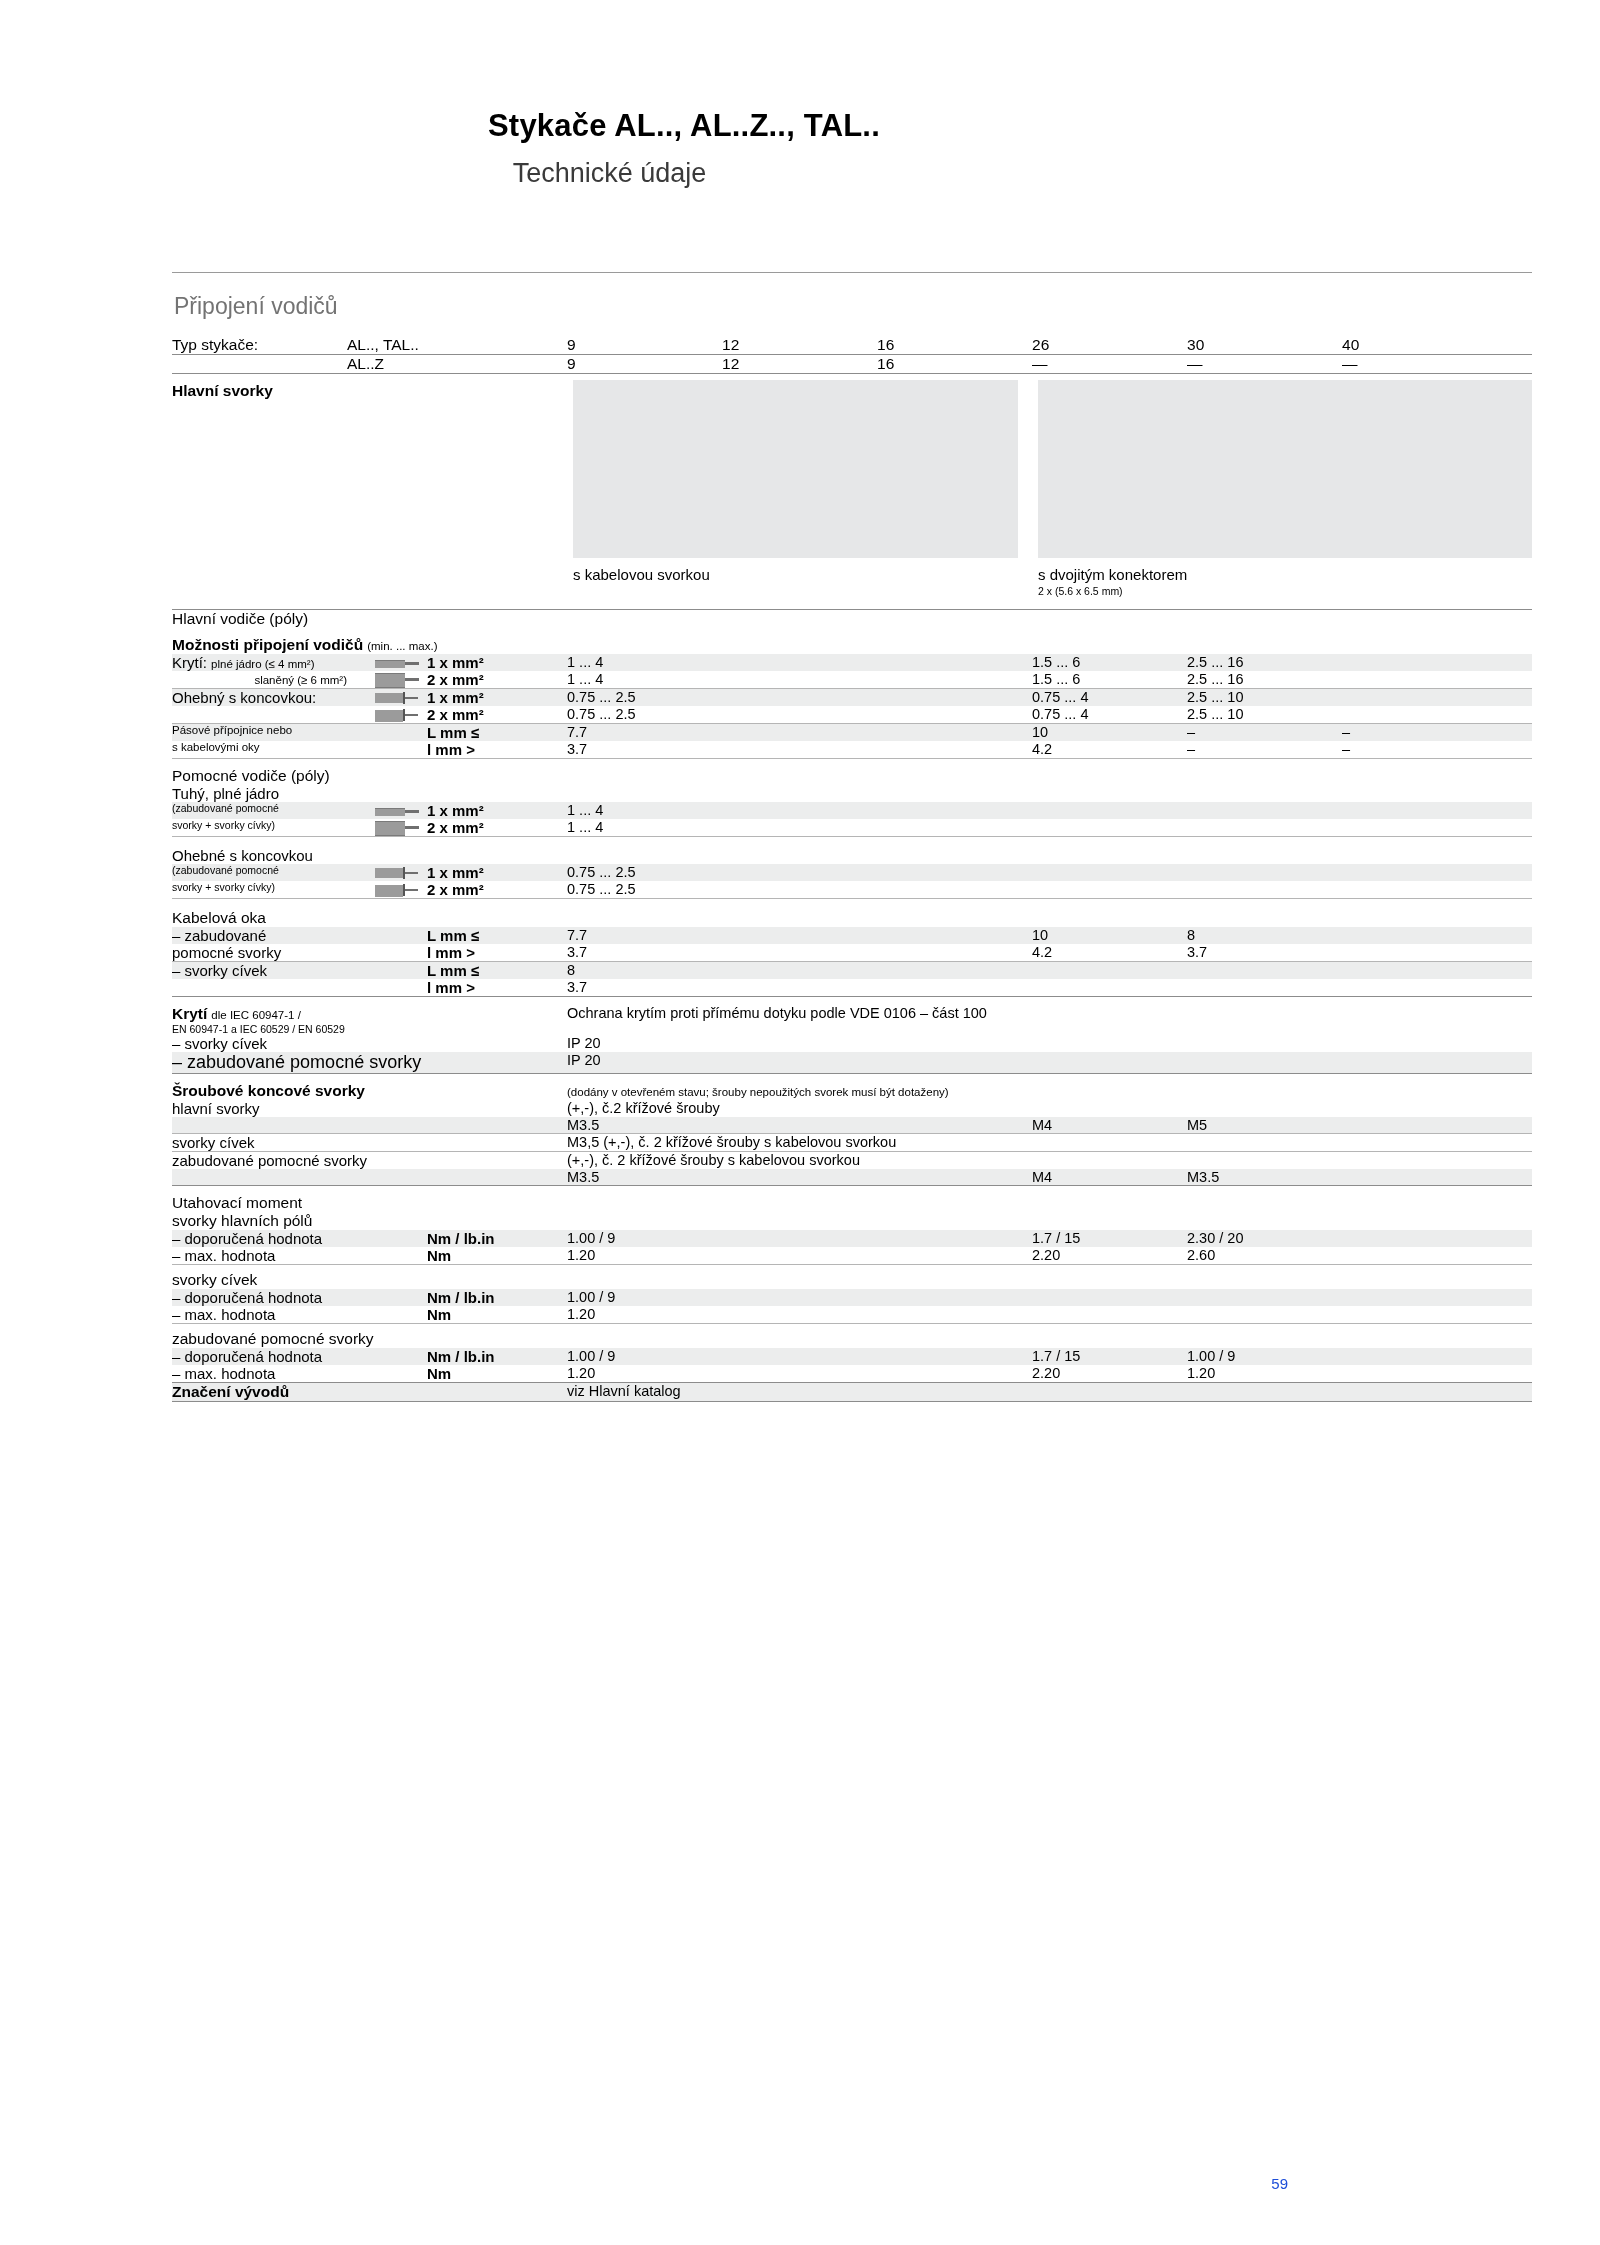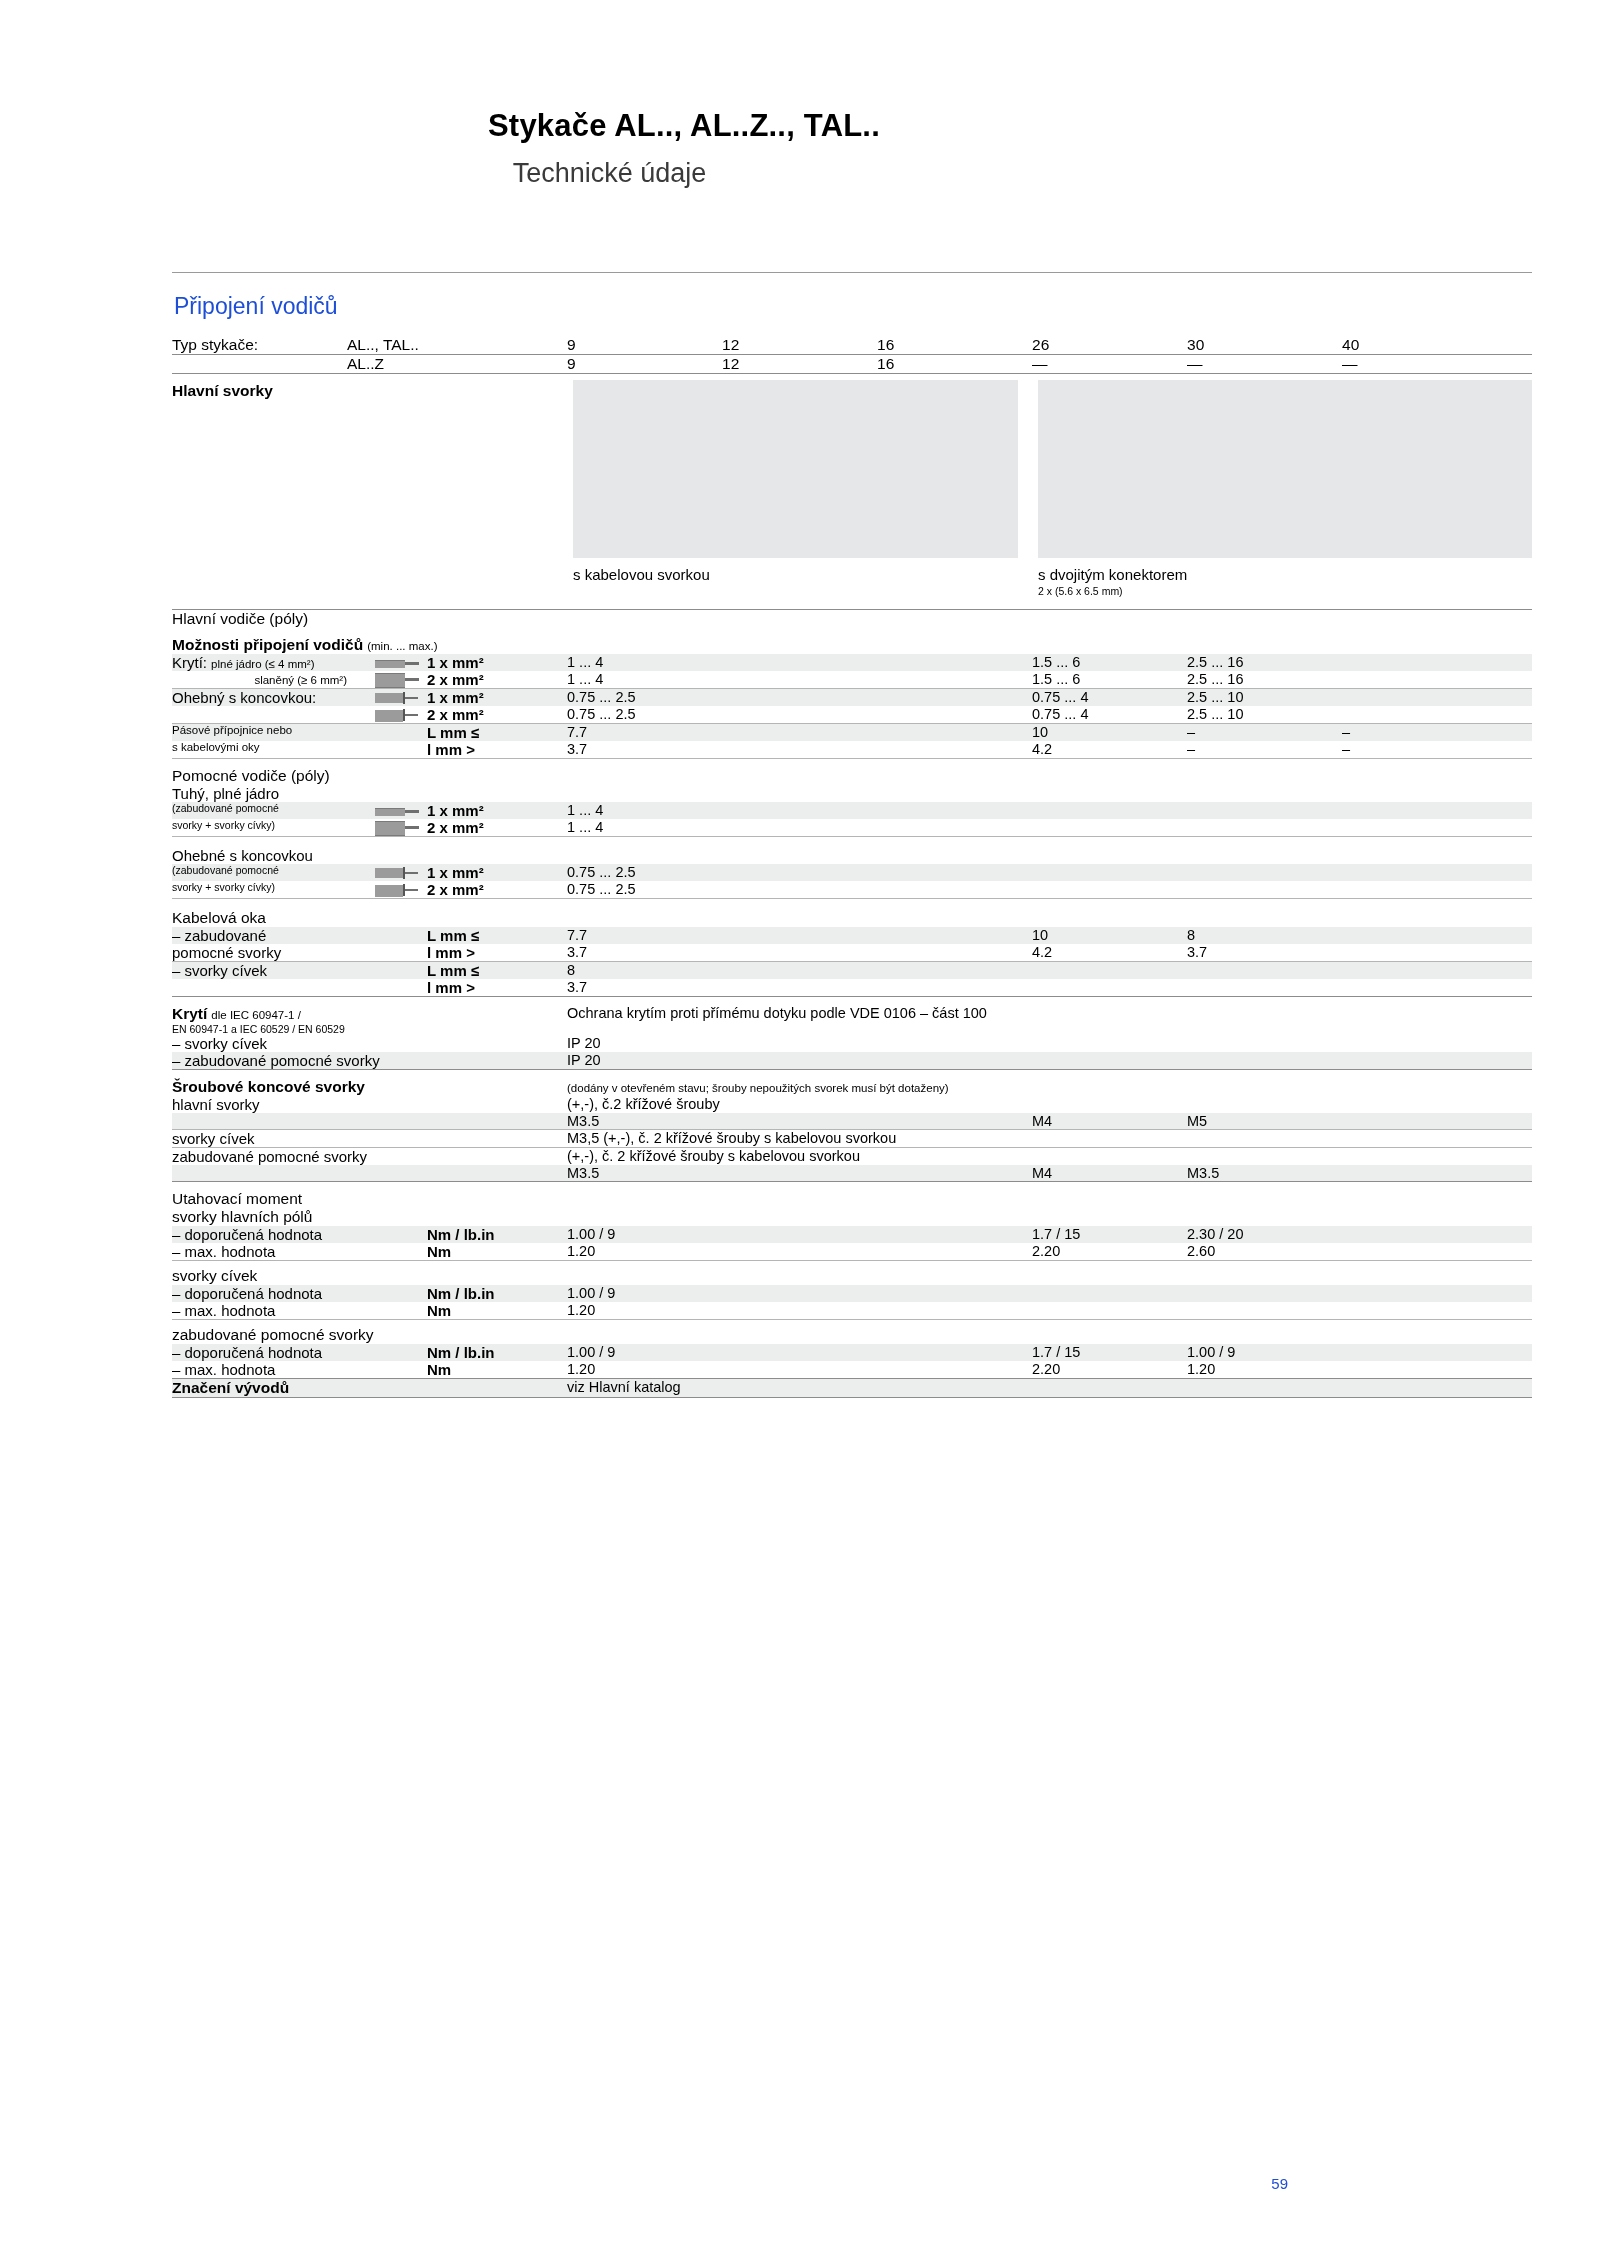--- a/index.html
+++ b/index.html
@@ -55,21 +55,21 @@
     left: 172px;
     top: 272px;
     width: 1360px;
   }
   .rule-top {
     border-top: 1px solid #9a9a9a;
     height: 0;
   }
   .section-head {
     font-size: 23px;
-    color: #1d4ed8;
+    color: #737373;
     margin: 20px 0 16px 2px;
   }
 
   table.grid {
     border-collapse: collapse;
     width: 1360px;
     table-layout: fixed;
     font-size: 14.5px;
   }
   table.grid td {
@@ -461,21 +461,21 @@
       </tr>
       <tr>
         <td class="cell xs" colspan="3">EN 60947-1 a IEC 60529 / EN 60529</td>
         <td colspan="6"></td>
       </tr>
       <tr>
         <td class="cell" colspan="3" style="font-size:15px;">– svorky cívek</td>
         <td class="cell cell-pad" colspan="6">IP 20</td>
       </tr>
       <tr class="shade line-b-dark">
-        <td class="cell" colspan="3" style="font-size:15px;">– zabudované pomocné svorky</td>
+        <td class="cell" colspan="3" style="font-size:18px;">– zabudované pomocné svorky</td>
         <td class="cell cell-pad" colspan="6">IP 20</td>
       </tr>
 
       <tr>
         <td class="cell bold" colspan="3" style="font-size:15.5px;padding-top:8px;">Šroubové koncové svorky</td>
         <td class="cell cell-pad sm" colspan="6" style="padding-top:12px;">(dodány v otevřeném stavu; šrouby nepoužitých svorek musí být dotaženy)</td>
       </tr>
       <tr>
         <td class="cell ind1" colspan="3" style="font-size:15px;">hlavní svorky</td>
         <td class="cell cell-pad" colspan="6">(+,-), č.2 křížové šrouby</td>

